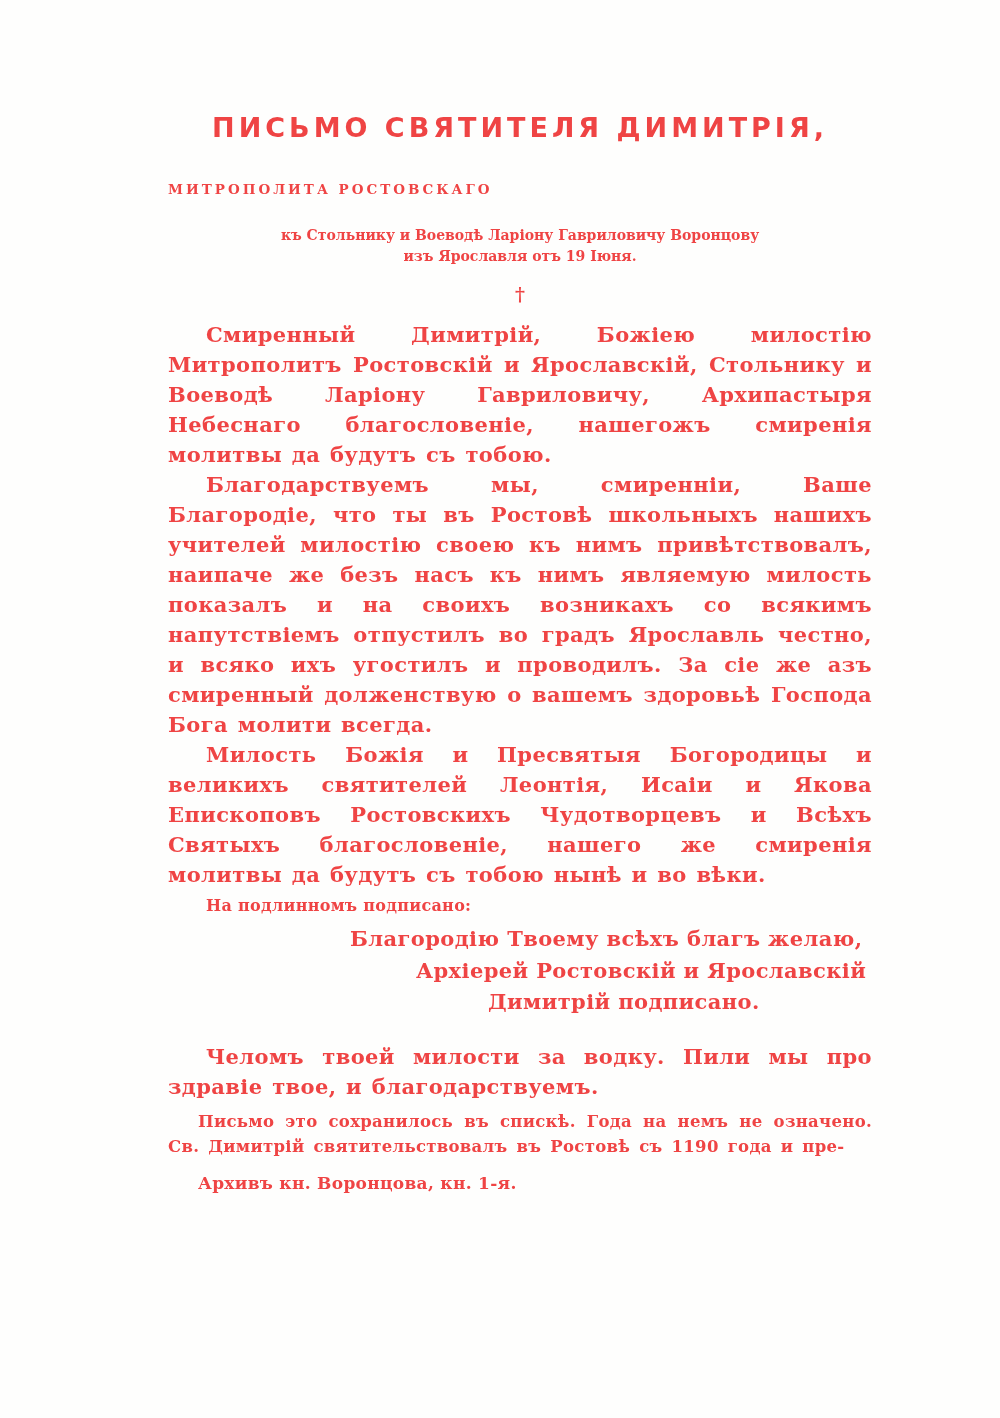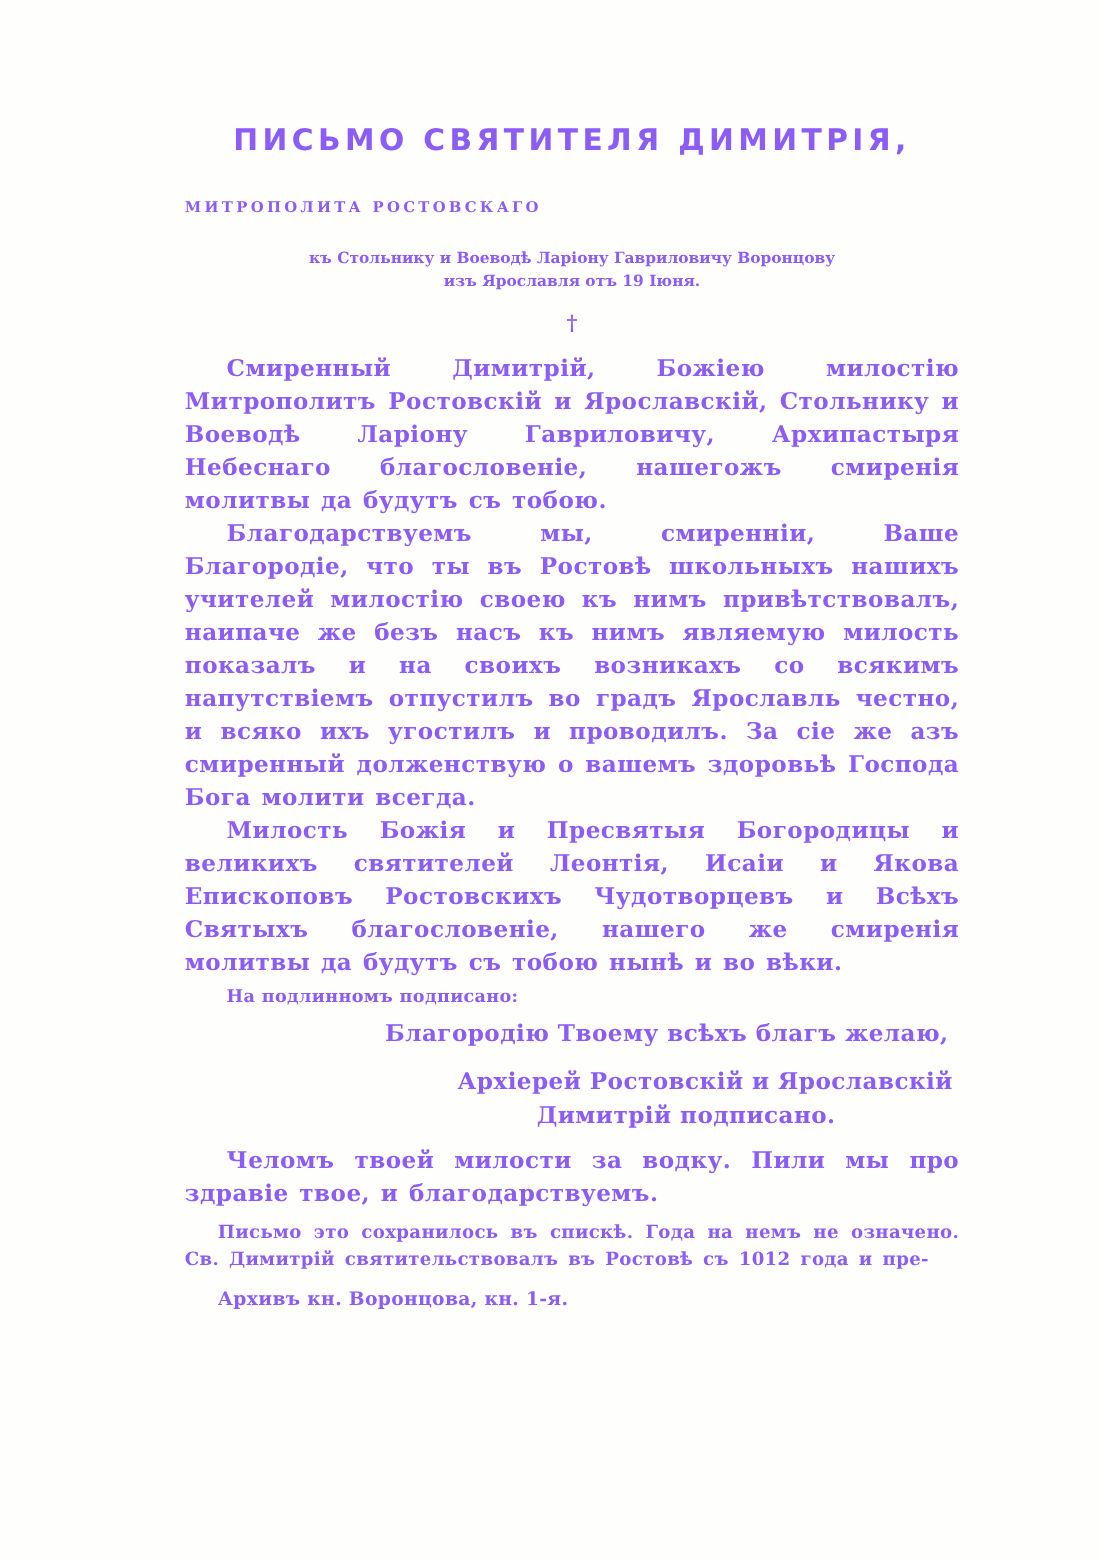--- a/index.html
+++ b/index.html
@@ -3,21 +3,21 @@
 <meta charset="utf-8">
 <style>
   * { margin: 0; padding: 0; box-sizing: border-box; }
   html, body { background: #ffffff; }
   .page {
     position: relative;
     width: 1000px;
     height: 1418px;
     margin: 0 auto;
     background: #fefefd;
-    color: #8b5cf6;
+    color: #ef4444;
     padding: 112px 128px 0 168px;
     font-family: "DejaVu Serif", serif;
     font-weight: bold;
     overflow: hidden;
   }
   .title {
     font-family: "DejaVu Sans", sans-serif;
     font-weight: bold;
     font-size: 27px;
     letter-spacing: 4px;
@@ -56,24 +56,24 @@
     padding-left: 38px;
     font-size: 16px;
     letter-spacing: 0.3px;
   }
   .sig-line {
     font-size: 21px;
     line-height: 1.5;
     letter-spacing: 0.4px;
   }
   .sig-line.l1 { padding-left: 182px; margin-top: 8px; }
-  .sig-line.l2 { padding-left: 248px; margin-top: 12px; }
+  .sig-line.l2 { padding-left: 248px; }
   .sig-line.l3 { padding-left: 320px; }
   .postscript {
-    margin-top: 10px;
+    margin-top: 24px;
     font-size: 21px;
     line-height: 1.43;
     text-align: justify;
     text-indent: 38px;
     letter-spacing: 0.4px;
     word-spacing: 2px;
   }
   .footnote {
     margin-top: 8px;
     font-size: 16.5px;
@@ -115,17 +115,17 @@
   <div class="sig-intro">На подлинномъ подписано:</div>
 
   <div>
     <div class="sig-line l1">Благородію Твоему всѣхъ благъ желаю,</div>
     <div class="sig-line l2">Архіерей Ростовскій и Ярославскій</div>
     <div class="sig-line l3">Димитрій подписано.</div>
   </div>
 
   <p class="postscript">Челомъ твоей милости за водку. Пили мы про здравіе твое, и благодарствуемъ.</p>
 
-  <p class="footnote">Письмо это сохранилось въ спискѣ. Года на немъ не означено. Св. Димитрій святительствовалъ въ Ростовѣ съ 1012 года и пре-</p>
+  <p class="footnote">Письмо это сохранилось въ спискѣ. Года на немъ не означено. Св. Димитрій святительствовалъ въ Ростовѣ съ 1190 года и пре-</p>
 
   <div class="archive-note">Архивъ кн. Воронцова, кн. 1-я.</div>
 
 </div>
 
 </body></html>

